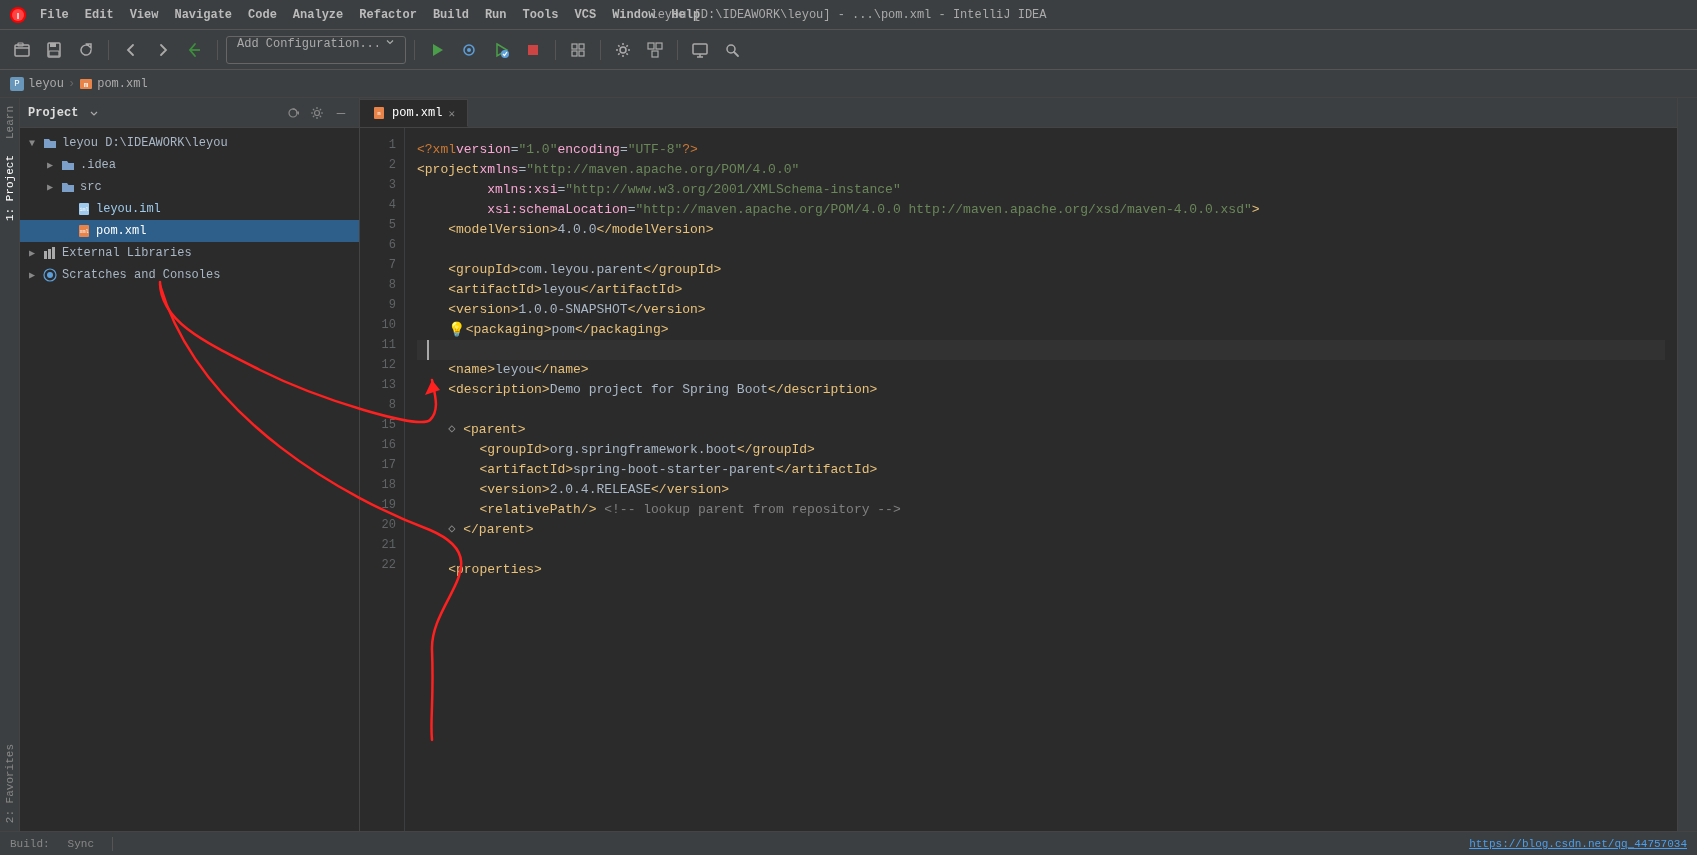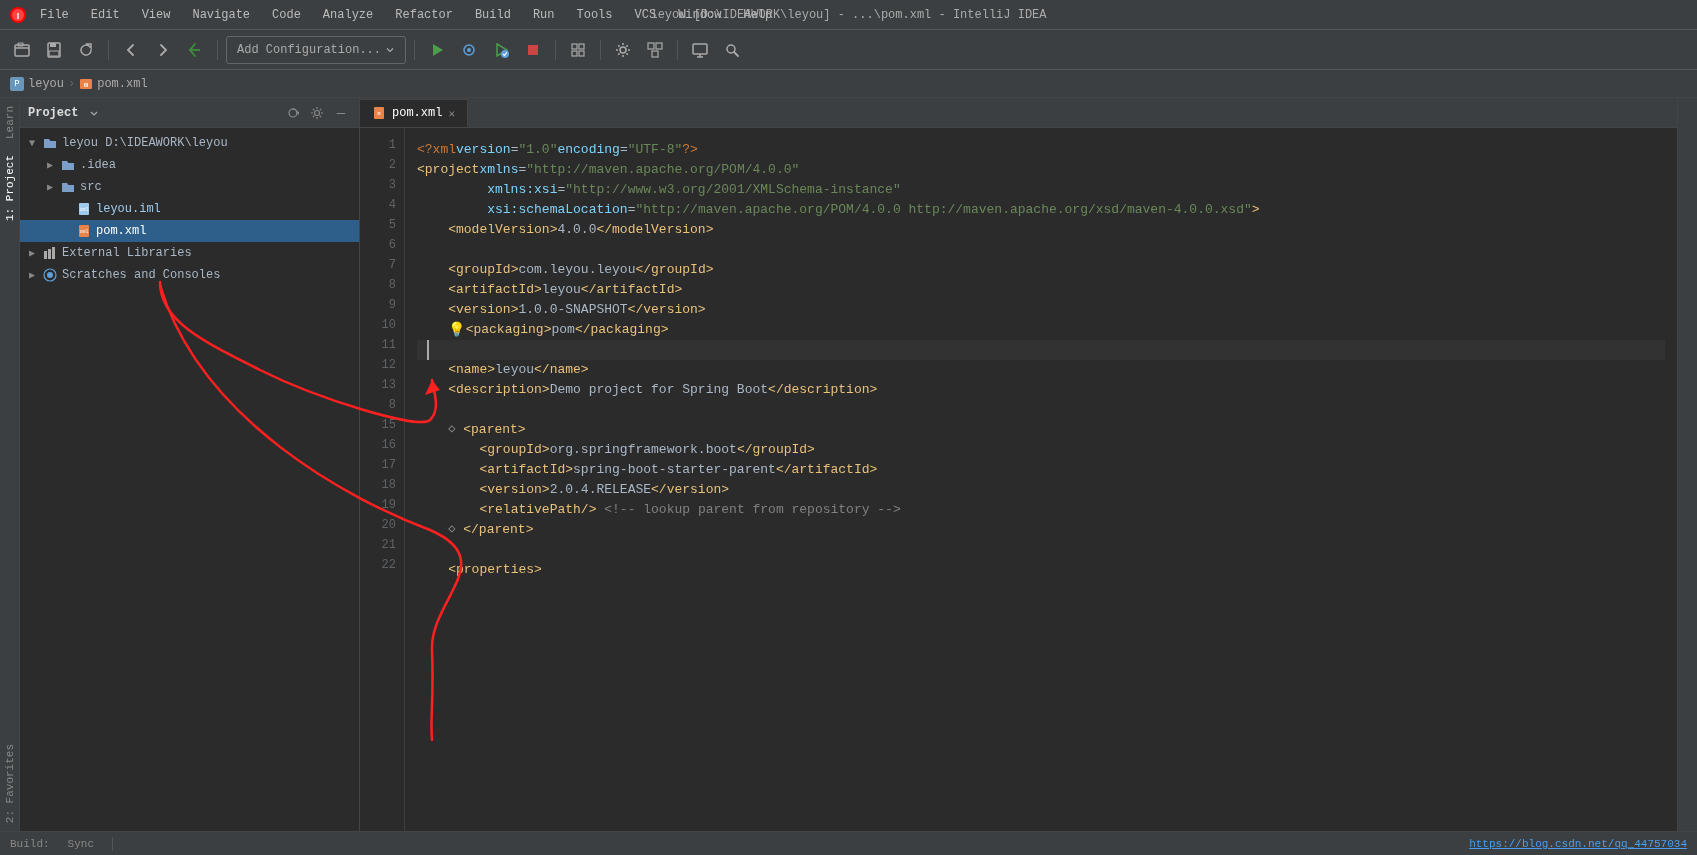--- a/index.html
+++ b/index.html
@@ -28,22 +28,23 @@
       width: 16px; height: 16px;
       background: #ff0000;
       border-radius: 50%;
       margin-right: 8px;
       flex-shrink: 0;
       display: flex; align-items: center; justify-content: center;
       font-size: 10px; color: white; font-weight: bold;
     }
     .menu-bar {
       display: flex;
-      gap: 10px;
+      gap: 4px;
       margin-right: auto;
+      font-weight: bold;
     }
     .menu-item {
       padding: 0 6px;
       cursor: pointer;
       font-size: 12px;
       color: #bbbbbb;
     }
     .title-center {
       position: absolute;
       left: 50%;
@@ -73,21 +74,21 @@
     .toolbar-sep { width: 1px; height: 20px; background: #555; margin: 0 4px; }
     .add-config-btn {
       height: 28px;
       background: #3c3f41;
       border: 1px solid #666;
       border-radius: 3px;
       color: #aaa;
       padding: 0 10px;
       font-size: 12px;
       cursor: pointer;
-      display: flex; align-items: center; gap: 4px;
+      display: flex; gap: 4px;
     }
 
     
     .breadcrumb-bar {
       background: #3c3f41;
       height: 28px;
       display: flex;
       align-items: center;
       padding: 0 10px;
       font-size: 12px;
@@ -265,21 +266,21 @@
       display: flex;
       align-items: center;
       white-space: nowrap;
       font-size: 13px;
       position: relative;
     }
     .code-line.highlighted { background: #323232; }
 
     
     .tag { color: #e8c17a; }
-    .attr-name { color: #7dd3fc; }
+    .attr-name { color: #f9a8d4; }
     .attr-val { color: #6a8759; }
     .text-content { color: #a9b7c6; }
     .comment { color: #808080; }
     .xml-decl { color: #cc7832; }
 
     
     .right-tabs {
       width: 20px;
       background: #3c3f41;
       display: flex;
@@ -654,21 +655,21 @@
           &nbsp;&nbsp;&nbsp;&nbsp;&nbsp;&nbsp;&nbsp;&nbsp;&nbsp;<span class="attr-name">xsi:schemaLocation</span><span class="text-content">=</span><span class="attr-val">"http://maven.apache.org/POM/4.0.0 http://maven.apache.org/xsd/maven-4.0.0.xsd"</span><span class="tag">&gt;</span>
         </div>
 
         <div class="code-line">
           &nbsp;&nbsp;&nbsp;&nbsp;<span class="tag">&lt;modelVersion&gt;</span><span class="text-content">4.0.0</span><span class="tag">&lt;/modelVersion&gt;</span>
         </div>
 
         <div class="code-line">&nbsp;</div>
 
         <div class="code-line">
-          &nbsp;&nbsp;&nbsp;&nbsp;<span class="tag">&lt;groupId&gt;</span><span class="text-content">com.leyou.leyou</span><span class="tag">&lt;/groupId&gt;</span>
+          &nbsp;&nbsp;&nbsp;&nbsp;<span class="tag">&lt;groupId&gt;</span><span class="text-content">com.leyou.parent</span><span class="tag">&lt;/groupId&gt;</span>
         </div>
 
         <div class="code-line">
           &nbsp;&nbsp;&nbsp;&nbsp;<span class="tag">&lt;artifactId&gt;</span><span class="text-content">leyou</span><span class="tag">&lt;/artifactId&gt;</span>
         </div>
 
         <div class="code-line">
           &nbsp;&nbsp;&nbsp;&nbsp;<span class="tag">&lt;version&gt;</span><span class="text-content">1.0.0-SNAPSHOT</span><span class="tag">&lt;/version&gt;</span>
         </div>
 

